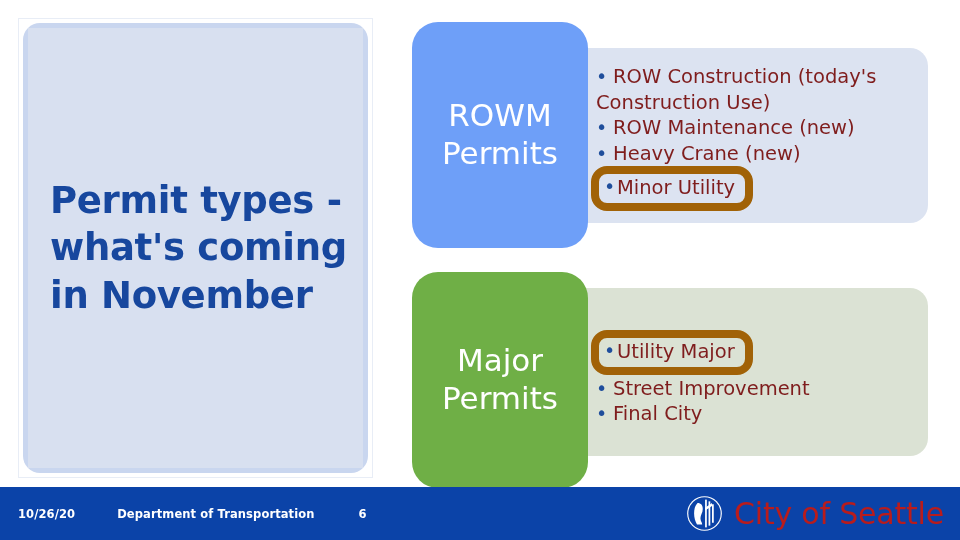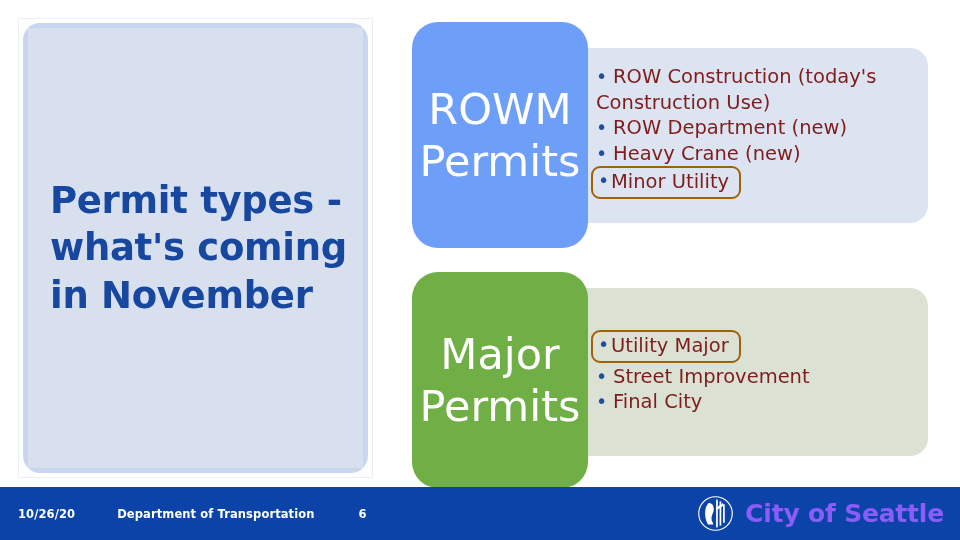--- a/index.html
+++ b/index.html
@@ -91,21 +91,21 @@
   .cat-box {
     position: absolute;
     box-sizing: border-box;
     display: flex;
     align-items: center;
     justify-content: center;
     text-align: center;
     color: #ffffff;
     font-family: "DejaVu Sans", sans-serif;
     font-weight: 400;
-    font-size: 43px;
+    font-size: 31px;
     line-height: 1.22;
     border-radius: 26px;
     white-space: pre-line;
   }
   .cat-blue {
     left: 412px;
     top: 22px;
     width: 176px;
     height: 226px;
     background: #6E9FF8;
@@ -148,22 +148,22 @@
   .bullet-item::before {
     content: "\2022";
     position: absolute;
     left: 0;
     top: -1px;
     color: #1F4E9C;
     font-size: 19px;
   }
   .bullet-item.hl {
     display: inline-block;
-    border: 2px solid #a16207;
-    border-radius: 9px;
+    border: 8px solid #a16207;
+    border-radius: 16px;
     padding: 1px 10px 2px 18px;
     margin-left: -5px;
     box-sizing: content-box;
   }
   .bullet-item.hl::before {
     left: 5px;
     top: 0px;
   }
   .bullet-wrap {
     display: block;
@@ -204,24 +204,24 @@
     display: flex;
     align-items: center;
     gap: 11px;
   }
   .brand-seal {
     width: 37px;
     height: 37px;
     flex: 0 0 37px;
   }
   .brand-name {
-    color: #8b5cf6;
-    font-family: "DejaVu Sans", sans-serif;
-    font-weight: 700;
-    font-size: 25px;
+    color: #b91c1c;
+    font-family: "DejaVu Sans", sans-serif;
+    font-weight: 400;
+    font-size: 30px;
     letter-spacing: -0.2px;
   }
 </style>
 </head>
 <body>
 
 <div id="slide">
 
   <div class="title-panel-outer">
     <div class="title-panel-mid">
@@ -243,21 +243,21 @@
   <div class="cat-box cat-green">
     <span>Major
 Permits</span>
   </div>
 
   <ul class="bullet-list bullets-blue">
     <li class="bullet-wrap">
       <span class="bullet-item">ROW Construction (today's Construction Use)</span>
     </li>
     <li class="bullet-wrap">
-      <span class="bullet-item">ROW Department (new)</span>
+      <span class="bullet-item">ROW Maintenance (new)</span>
     </li>
     <li class="bullet-wrap">
       <span class="bullet-item">Heavy Crane (new)</span>
     </li>
     <li class="bullet-wrap">
       <span class="bullet-item hl">Minor Utility</span>
     </li>
   </ul>
 
   <ul class="bullet-list bullets-green">

